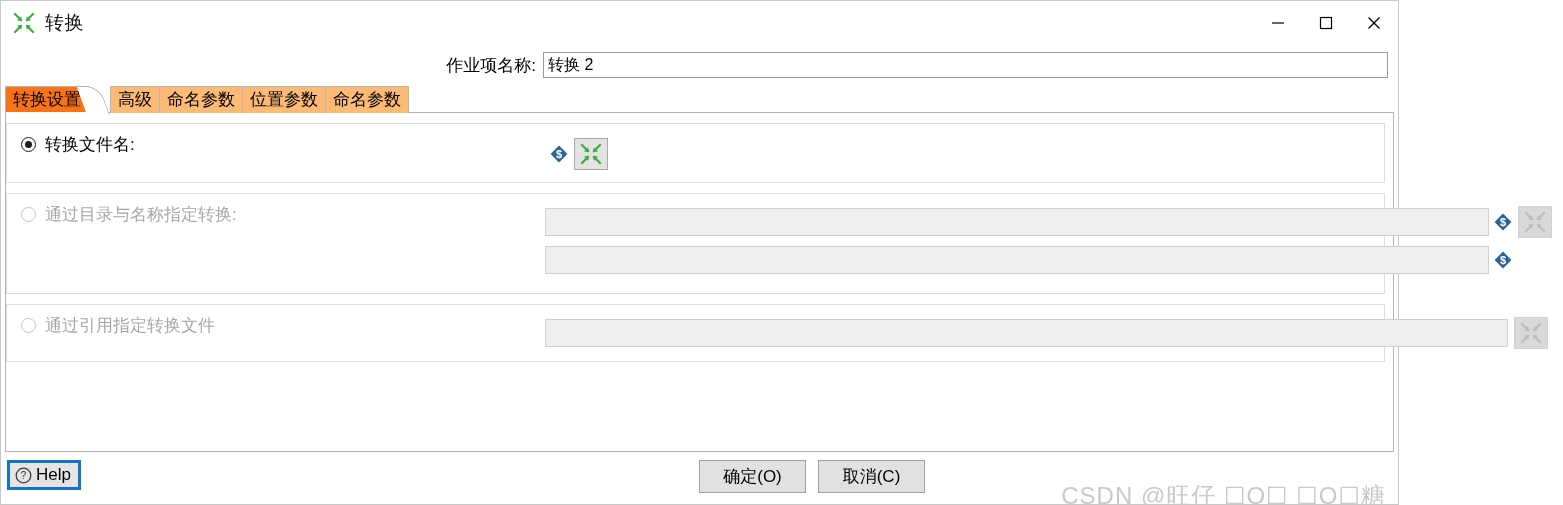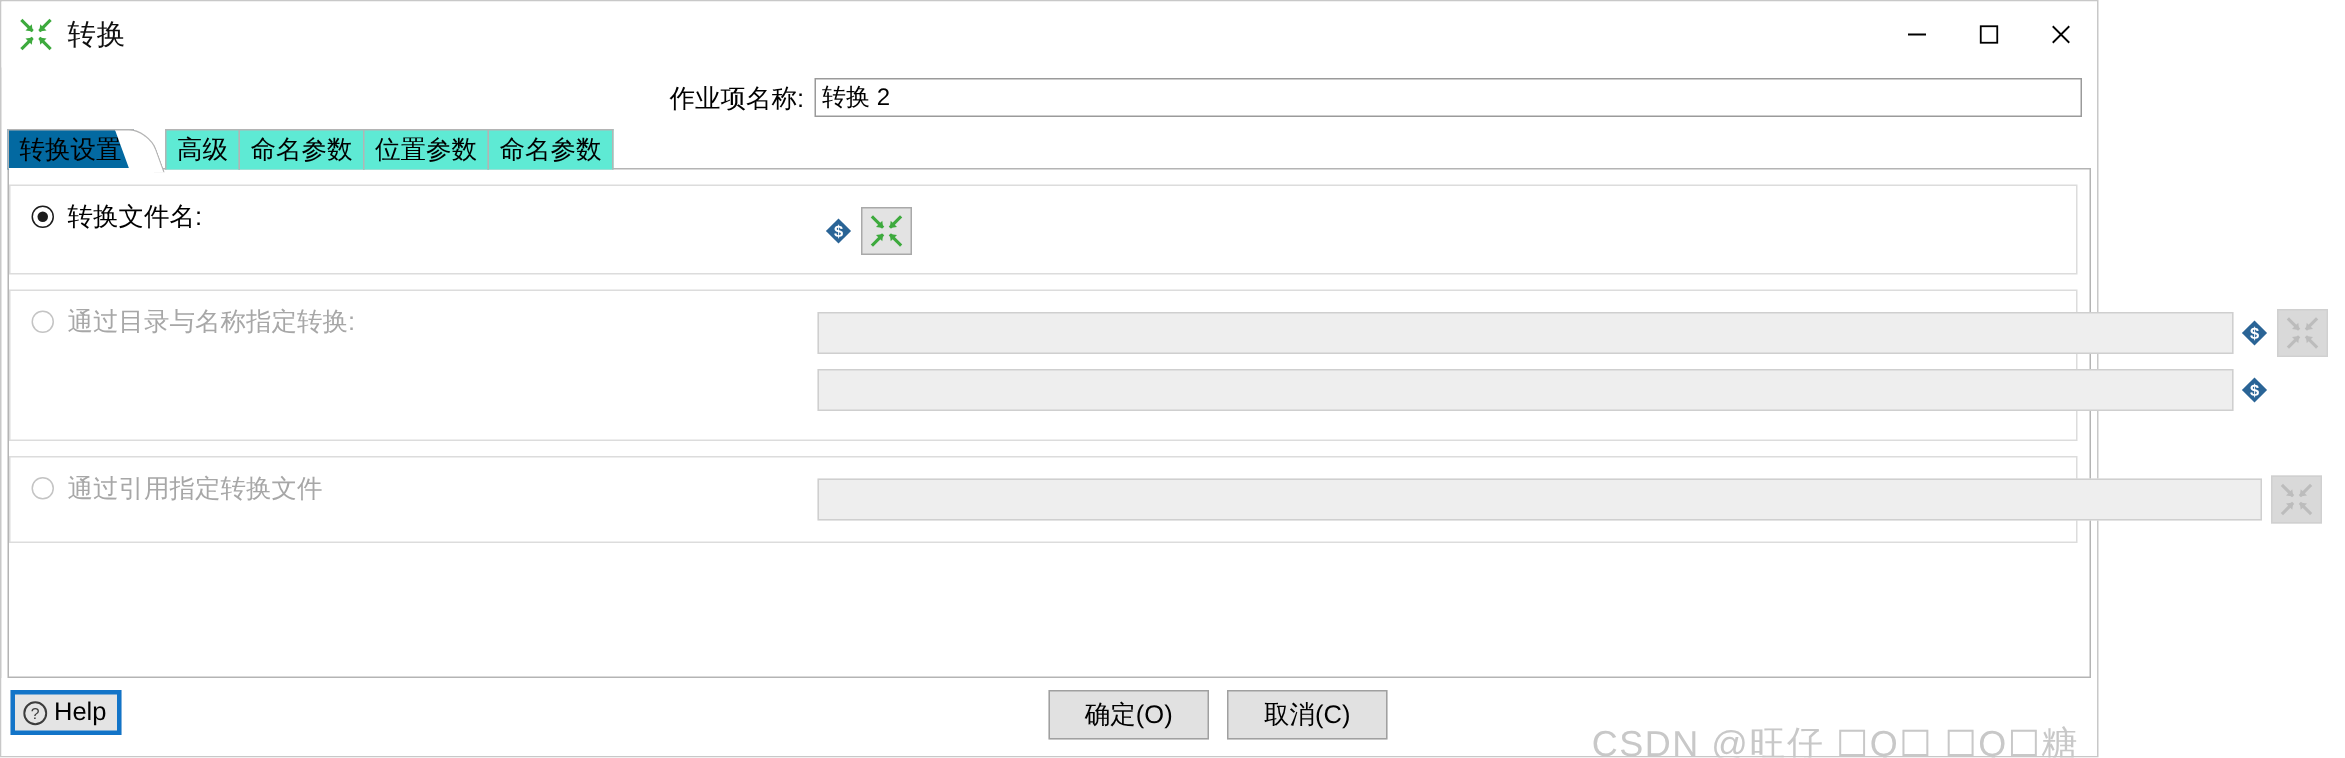--- a/index.html
+++ b/index.html
@@ -102,27 +102,27 @@
     z-index: 2;
   }
   .tab {
     height: 27px;
     padding: 0 7px;
     font-size: 17px;
     line-height: 26px;
     color: #000;
     border: 1px solid #b4b4b4;
     border-bottom: none;
-    background: #5eead4;
+    background: #fdba74;
     position: relative;
     white-space: nowrap;
   }
   .tab.selected {
     border-color: #b4b4b4;
-    background: #0369a1;
+    background: #f97316;
     z-index: 3;
     margin-right: 22px;
   }
   .tab.selected::after {
     content: "";
     position: absolute;
     right: -22px; top: -1px;
     width: 22px; height: 28px;
     border-top: 1px solid #b4b4b4;
     border-right: 1px solid #b4b4b4;

